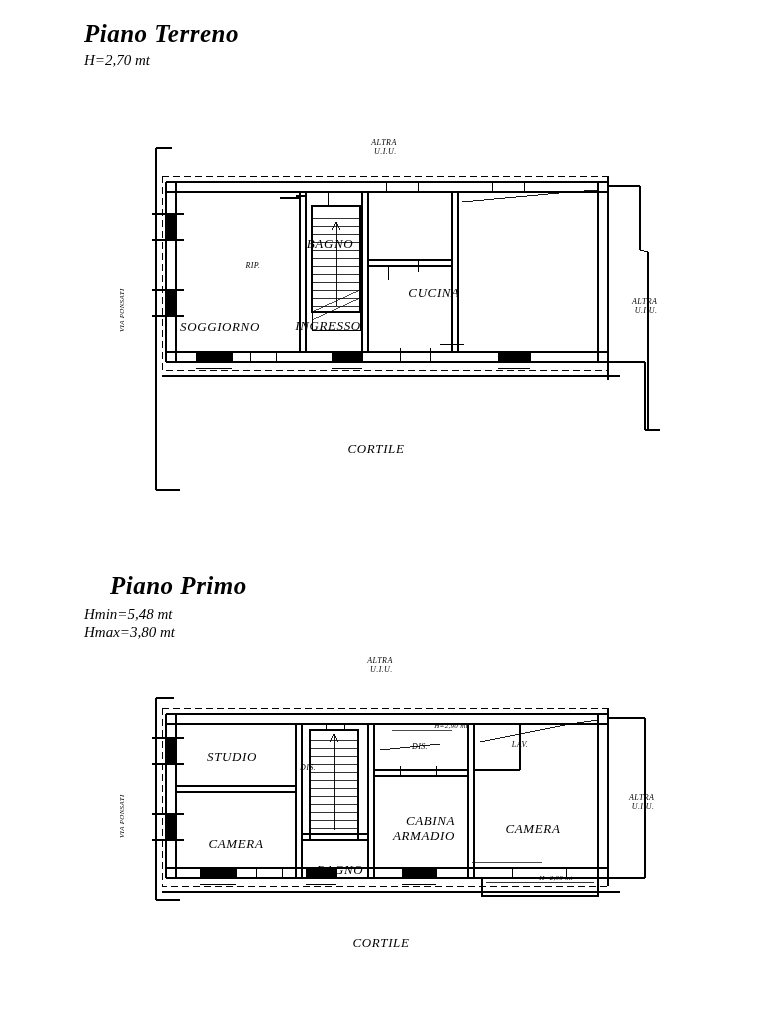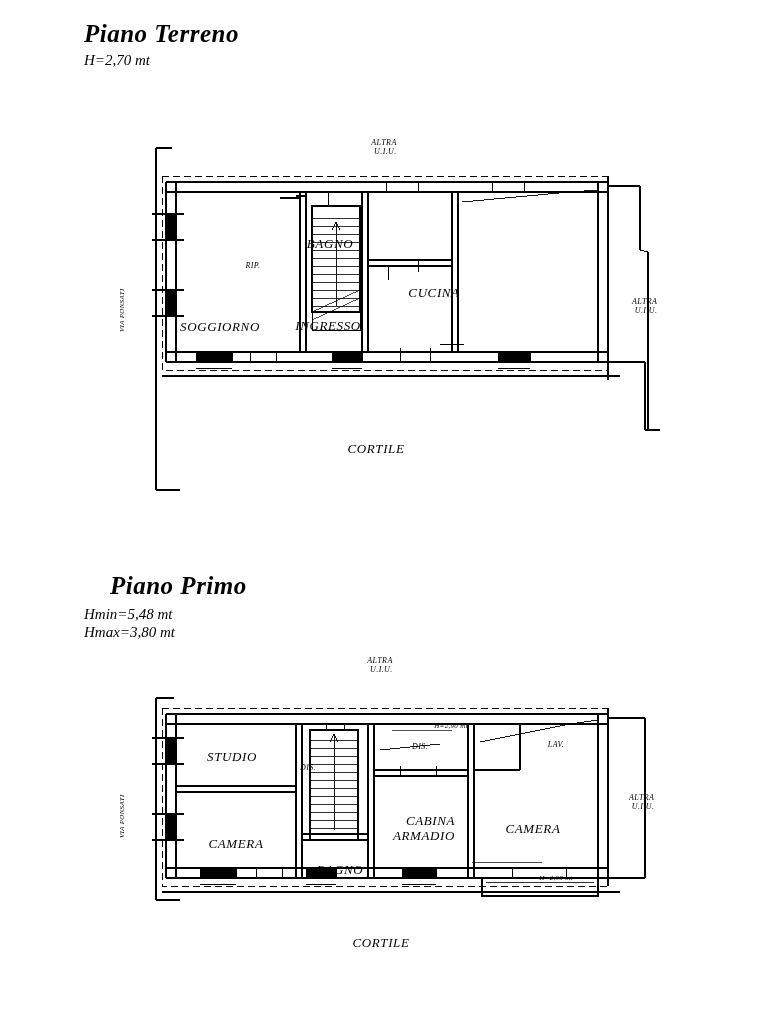--- a/index.html
+++ b/index.html
@@ -349,21 +349,21 @@
 
     <div class="lbl center" style="left:340px; top:862px;">BAGNO</div>
 
     <div class="lbl small center" style="left:420px; top:742px;">DIS.</div>
 
     <div class="lbl center two-line" style="left:424px; top:814px;">
       <div>CABINA</div>
       <div>ARMADIO</div>
     </div>
 
-    <div class="lbl small center" style="left:556px; top:740px;">LAV.</div>
+    <div class="lbl small center" style="left:520px; top:740px;">LAV.</div>
 
     <div class="lbl center" style="left:533px; top:821px;">CAMERA</div>
 
     <div class="lbl tiny center" style="left:451px; top:722px;">H=2,90 mt</div>
 
     <div class="lbl tiny center" style="left:556px; top:874px;">H=2,90 mt</div>
 
     <div class="lbl center" style="left:381px; top:935px;">CORTILE</div>
   </div>
 

